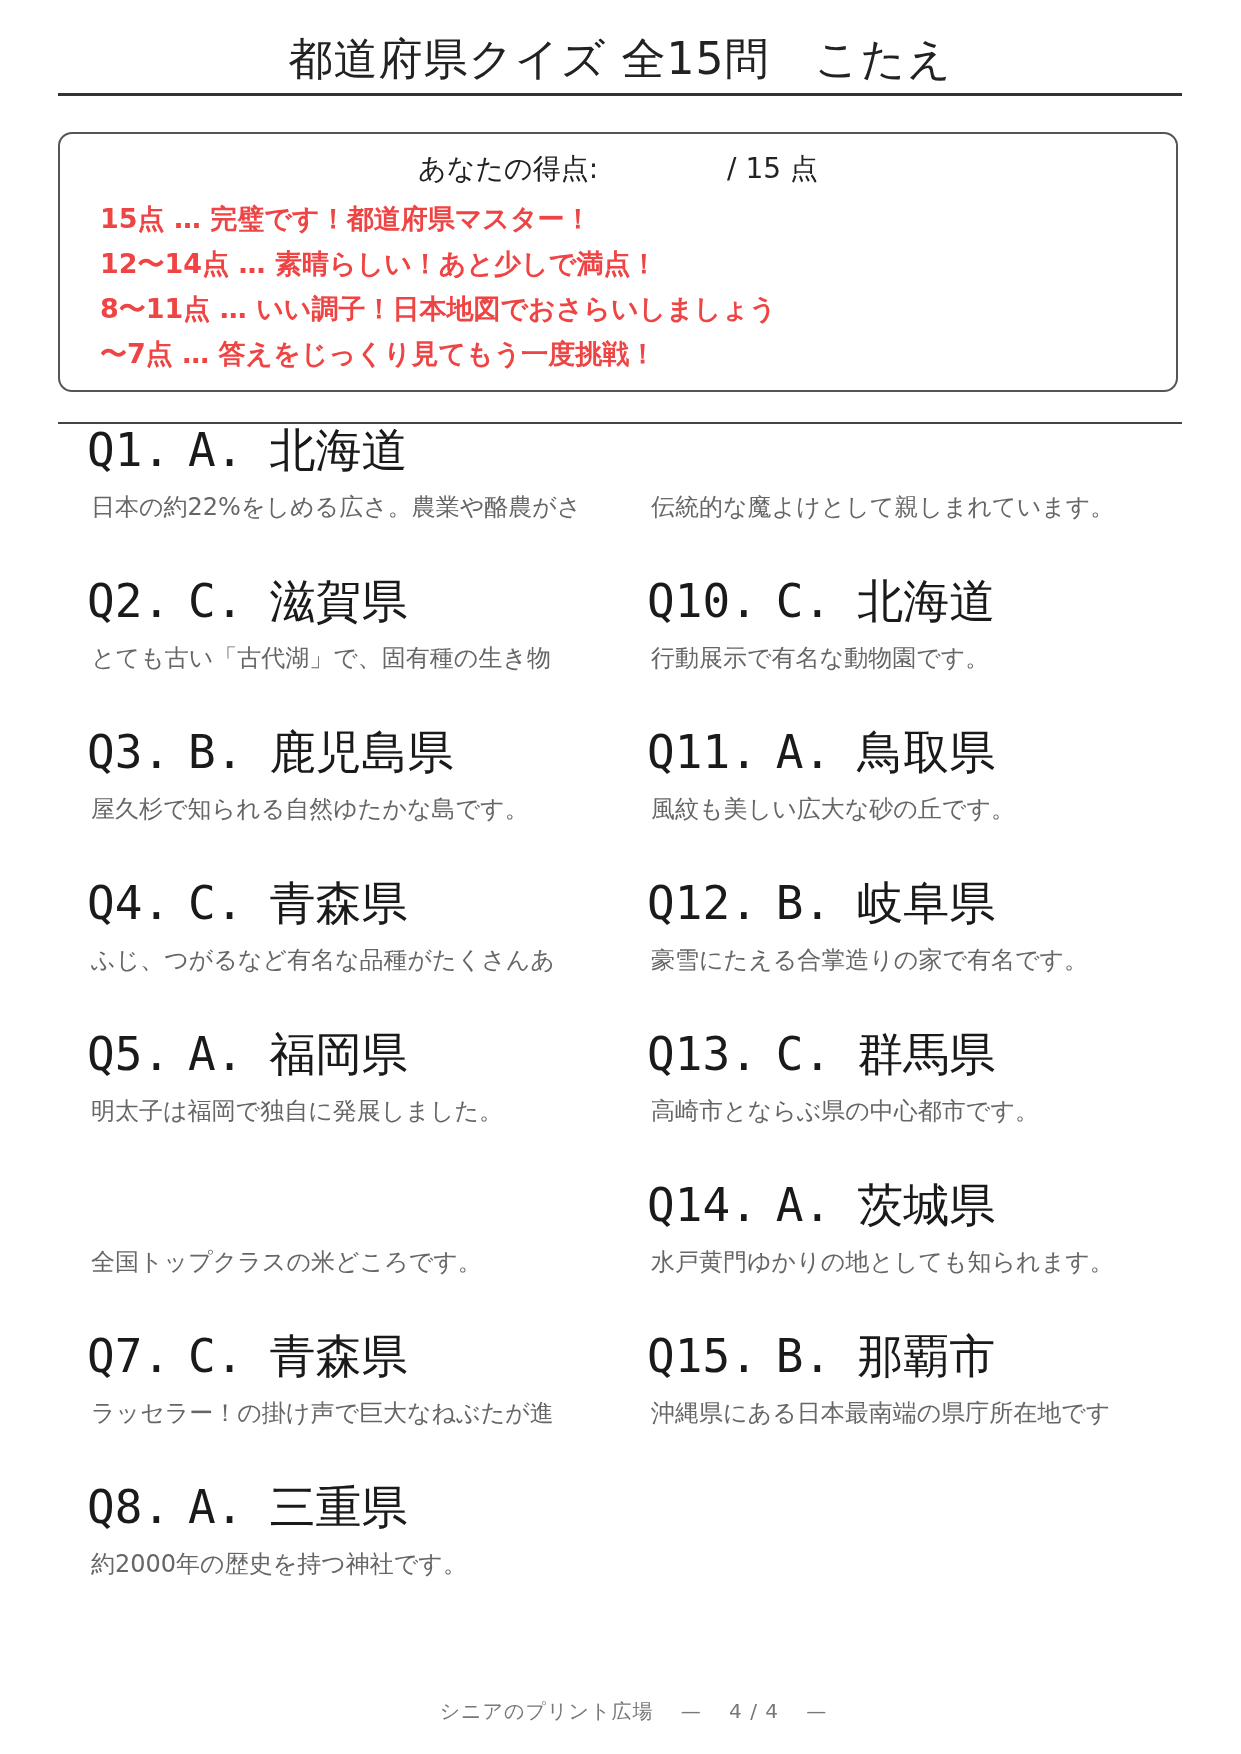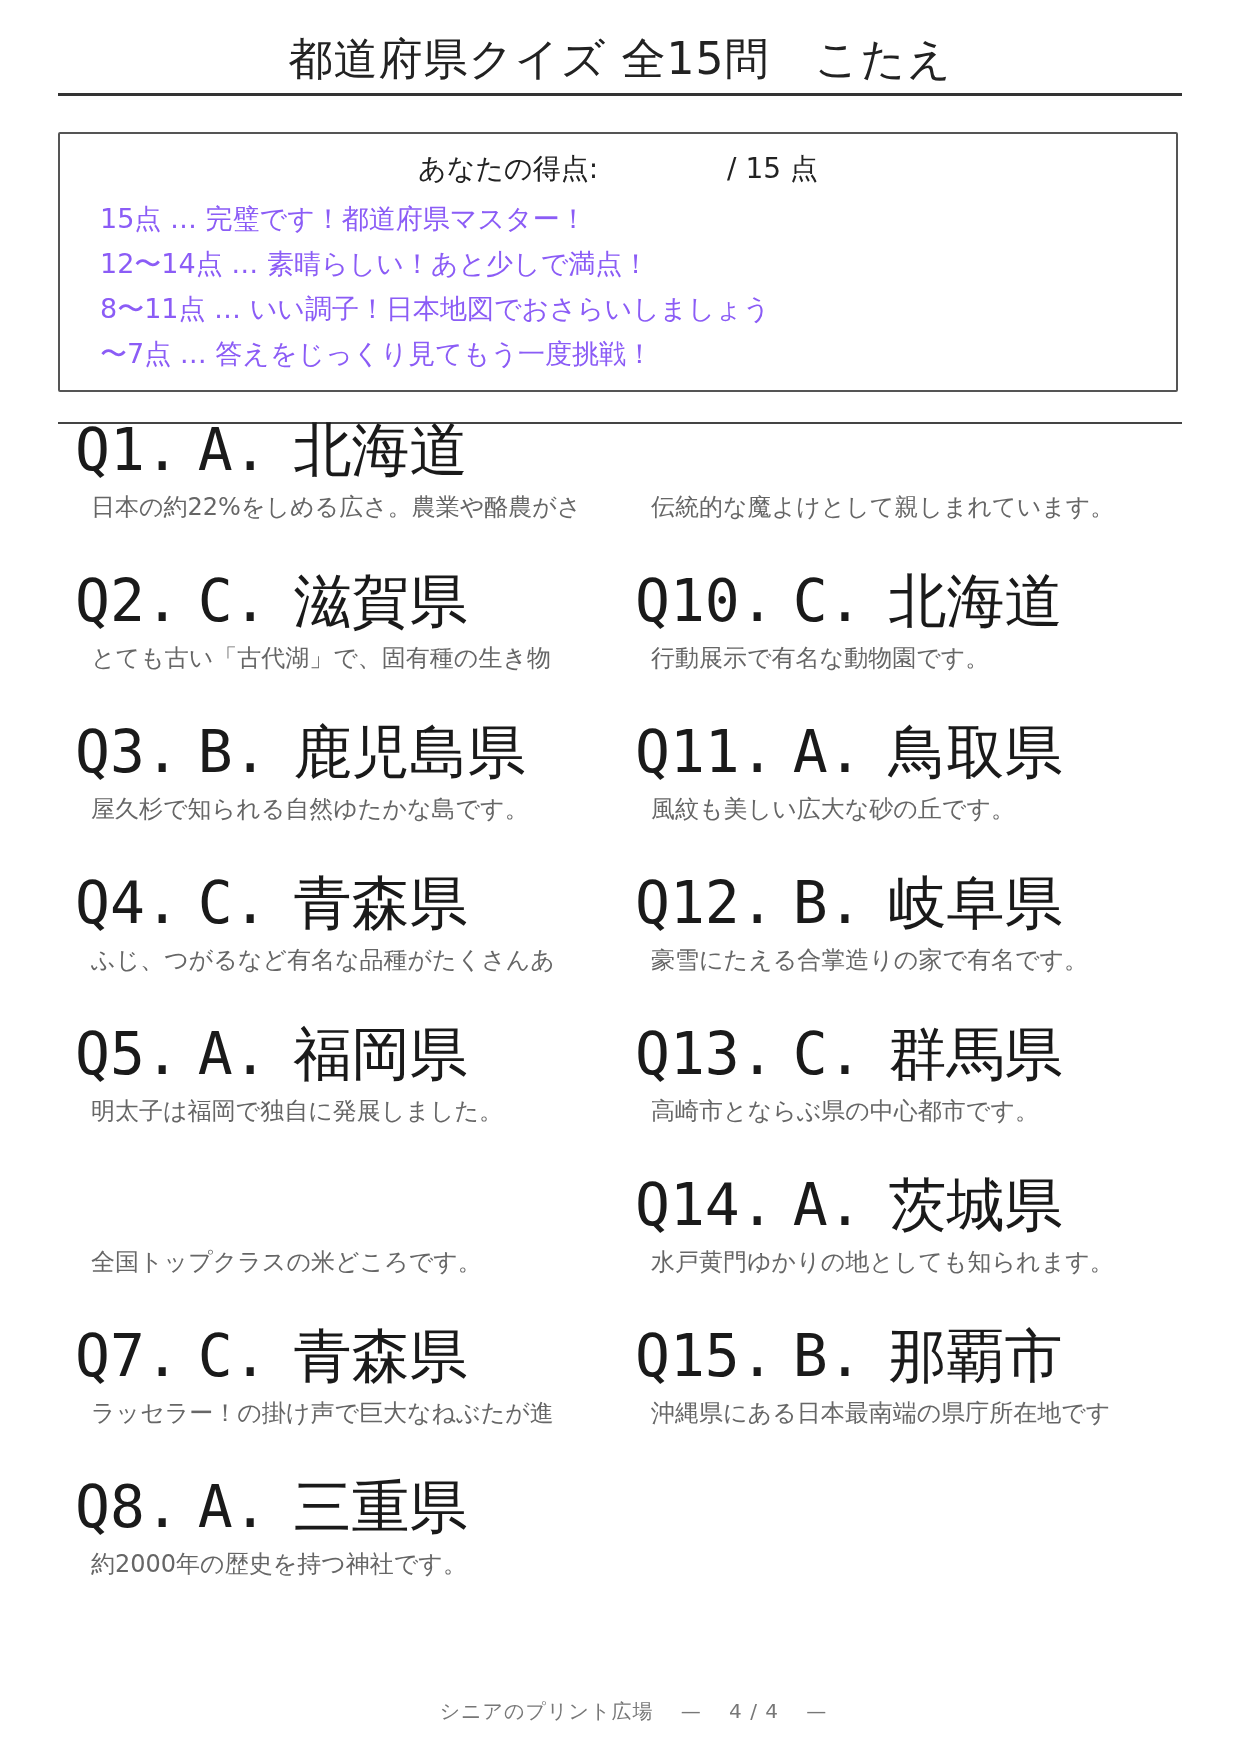--- a/index.html
+++ b/index.html
@@ -2,31 +2,31 @@
 <html><head>
 <meta charset="utf-8">
 <style>
   html, body { margin: 0; padding: 0; background: #ffffff; }
   body { width: 1241px; height: 1754px; position: relative; overflow: hidden;
          font-family: "DejaVu Sans", "Liberation Sans", sans-serif; color: #222; }
   .title { position: absolute; left: 0; top: 30px; width: 1241px; text-align: center;
            font-size: 44px; letter-spacing: 1px; color: #222; }
   .title-rule { position: absolute; left: 58px; top: 93px; width: 1124px; height: 3px; background: #333; }
   .score-box { position: absolute; left: 58px; top: 132px; width: 1120px; height: 260px;
-               border: 2px solid #555; border-radius: 2px; box-sizing: border-box; }
+               border: 2px solid #555; border-radius: 14px; box-sizing: border-box; }
   .score-line { position: absolute; left: 0; top: 16px; width: 100%; text-align: center; font-size: 28px; color: #222; }
   .score-line .label { margin-right: 120px; }
   .rank-list { position: absolute; left: 40px; top: 62px; margin: 0; padding: 0; list-style: none; }
-  .rank-list li { font-size: 27px; line-height: 45px; color: #8b5cf6; white-space: nowrap; }
+  .rank-list li { font-size: 27px; line-height: 45px; color: #ef4444; white-space: nowrap; font-weight: bold; }
   .divider { position: absolute; left: 58px; top: 422px; width: 1124px; height: 2px; background: #444; }
   .col { position: absolute; top: 420px; width: 540px; }
   .col.left { left: 75px; }
   .col.right { left: 635px; }
   .item { height: 151px; position: relative; }
-  .answer { position: absolute; left: 0; top: 0; font-size: 58px; line-height: 60px; color: #1a1a1a; white-space: nowrap; }
+  .answer { position: absolute; left: 12px; top: 0; font-size: 46px; line-height: 60px; color: #1a1a1a; white-space: nowrap; }
   .answer .qno, .answer .choice { font-family: "DejaVu Sans Mono", "Liberation Mono", monospace; }
   .answer .choice { margin-left: 18px; }
   .answer .pref { margin-left: 26px; }
   .note { position: absolute; left: 16px; top: 71px; font-size: 24px; color: #666; white-space: nowrap;
           width: 510px; overflow: hidden; }
   .footer { position: absolute; left: 13px; top: 1698px; width: 1241px; text-align: center; font-size: 20px; color: #777; letter-spacing: 1px; }
   .footer span { margin: 0 10px; }
 </style>
 </head>
 <body>

